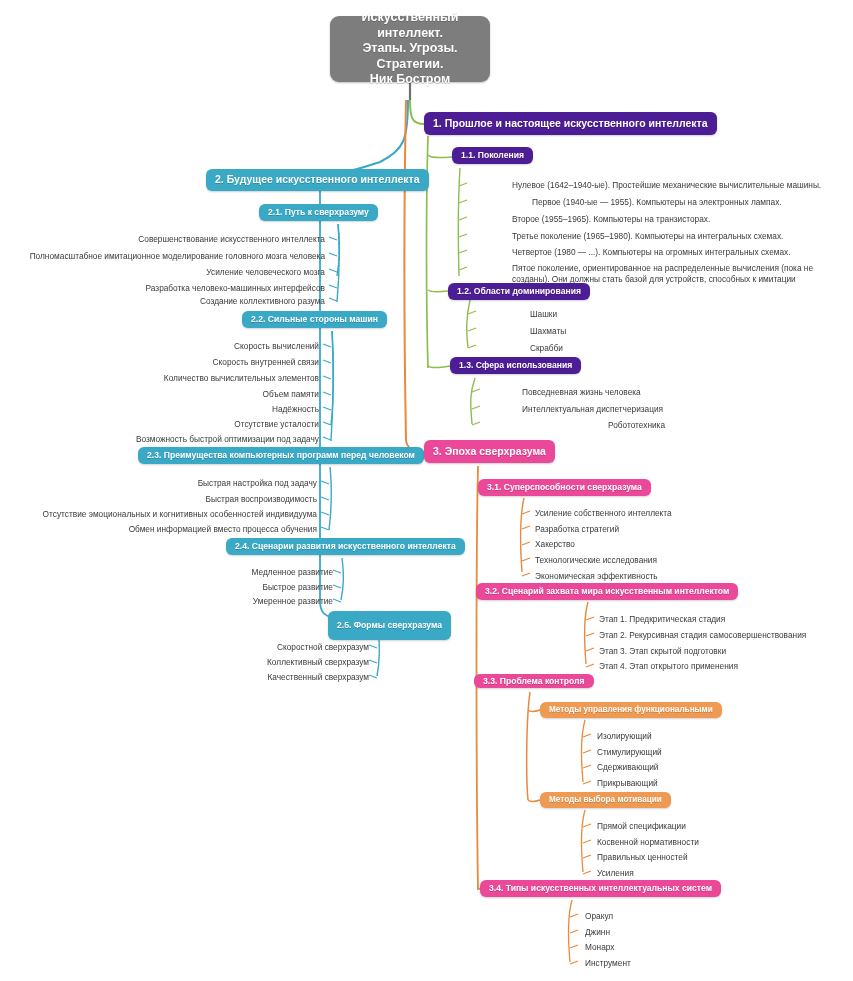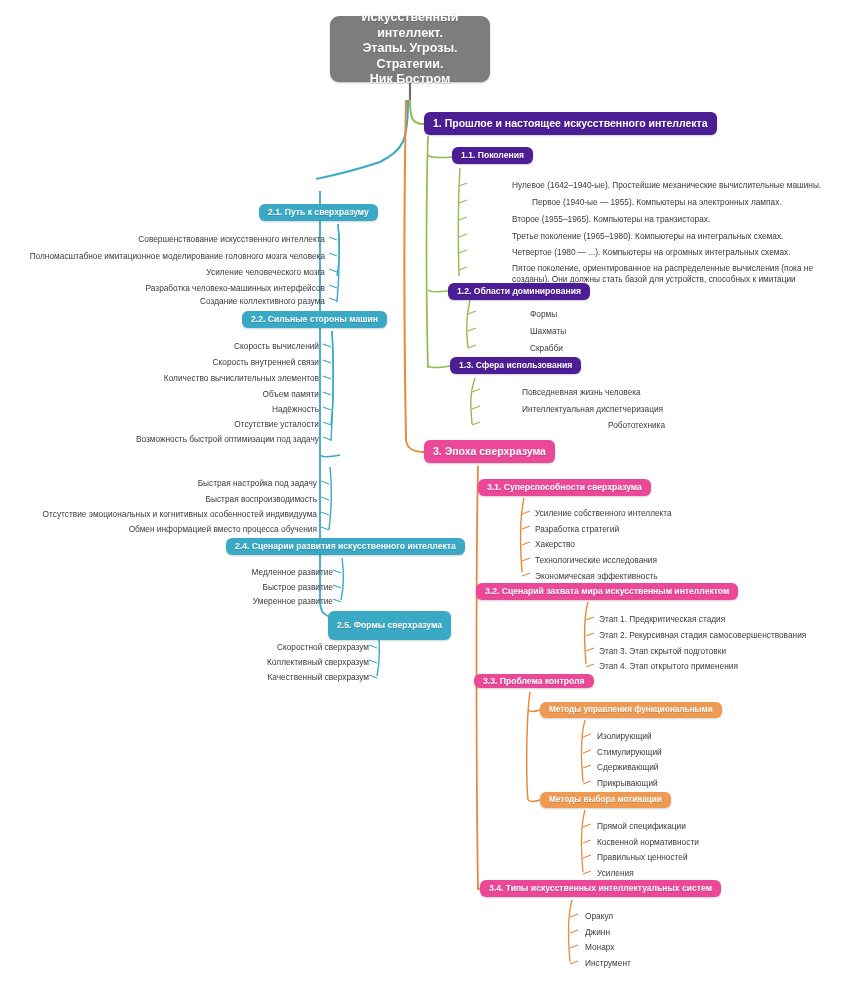--- a/index.html
+++ b/index.html
@@ -193,46 +193,48 @@
   <div class="node lvl2 green" style="left:452px; top:147px; height:17px;">1.1. Поколения</div>
 
   <div class="leaf" style="left:512px; top:180px;">Нулевое (1642–1940-ые). Простейшие механические вычислительные машины.</div>
   <div class="leaf" style="left:532px; top:197px;">Первое (1940-ые — 1955). Компьютеры на электронных лампах.</div>
   <div class="leaf" style="left:512px; top:214px;">Второе (1955–1965). Компьютеры на транзисторах.</div>
   <div class="leaf" style="left:512px; top:231px;">Третье поколение (1965–1980). Компьютеры на интегральных схемах.</div>
   <div class="leaf" style="left:512px; top:247px;">Четвертое (1980 — ...). Компьютеры на огромных интегральных схемах.</div>
   <div class="leaf wrap" style="left:512px; top:263px; width:322px;">Пятое поколение, ориентированное на распределенные вычисления (пока не созданы). Они должны стать базой для устройств, способных к имитации мышления.</div>
 
   <div class="node lvl2 green" style="left:448px; top:283px; height:17px;">1.2. Области доминирования</div>
-  <div class="leaf" style="left:530px; top:309px;">Формы</div>
+  <div class="leaf" style="left:530px; top:309px;">Шашки</div>
   <div class="leaf" style="left:530px; top:326px;">Шахматы</div>
   <div class="leaf" style="left:530px; top:343px;">Скрабби</div>
 
   <div class="node lvl2 green" style="left:450px; top:357px; height:17px;">1.3. Сфера использования</div>
   <div class="leaf" style="left:522px; top:387px;">Повседневная жизнь человека</div>
   <div class="leaf" style="left:522px; top:404px;">Интеллектуальная диспетчеризация</div>
   <div class="leaf" style="left:608px; top:420px;">Робототехника</div>
 
+  <div class="node lvl1 blue" style="left:206px; top:169px; height:22px;">2. Будущее искусственного интеллекта</div>
 
   <div class="node lvl2 blue" style="left:259px; top:204px; height:17px;border-radius:6px;">2.1. Путь к сверхразуму</div>
   <div class="leaf r" style="right:528px; top:234px;">Совершенствование искусственного интеллекта</div>
   <div class="leaf r" style="right:528px; top:251px;">Полномасштабное имитационное моделирование головного мозга человека</div>
   <div class="leaf r" style="right:528px; top:267px;">Усиление человеческого мозга</div>
   <div class="leaf r" style="right:528px; top:283px;">Разработка человеко-машинных интерфейсов</div>
   <div class="leaf r" style="right:528px; top:296px;">Создание коллективного разума</div>
 
   <div class="node lvl2 blue" style="left:242px; top:311px; height:17px;">2.2. Сильные стороны машин</div>
   <div class="leaf r" style="right:534px; top:341px;">Скорость вычислений</div>
   <div class="leaf r" style="right:534px; top:357px;">Скорость внутренней связи</div>
   <div class="leaf r" style="right:534px; top:373px;">Количество вычислительных элементов</div>
   <div class="leaf r" style="right:534px; top:389px;">Объем памяти</div>
   <div class="leaf r" style="right:534px; top:404px;">Надёжность</div>
   <div class="leaf r" style="right:534px; top:419px;">Отсутствие усталости</div>
   <div class="leaf r" style="right:534px; top:434px;">Возможность быстрой оптимизации под задачу</div>
 
+  <div class="node lvl2 blue" style="left:138px; top:447px; height:17px;">2.3. Преимущества компьютерных программ перед человеком</div>
   <div class="leaf r" style="right:536px; top:478px;">Быстрая настройка под задачу</div>
   <div class="leaf r" style="right:536px; top:494px;">Быстрая воспроизводимость</div>
   <div class="leaf r" style="right:536px; top:509px;">Отсутствие эмоциональных и когнитивных особенностей индивидуума</div>
   <div class="leaf r" style="right:536px; top:524px;">Обмен информацией вместо процесса обучения</div>
 
   <div class="node lvl2 blue" style="left:226px; top:538px; height:17px;">2.4. Сценарии развития искусственного интеллекта</div>
   <div class="leaf r" style="right:520px; top:567px;">Медленное развитие</div>
   <div class="leaf r" style="right:520px; top:582px;">Быстрое развитие</div>
   <div class="leaf r" style="right:520px; top:596px;">Умеренное развитие</div>
 

